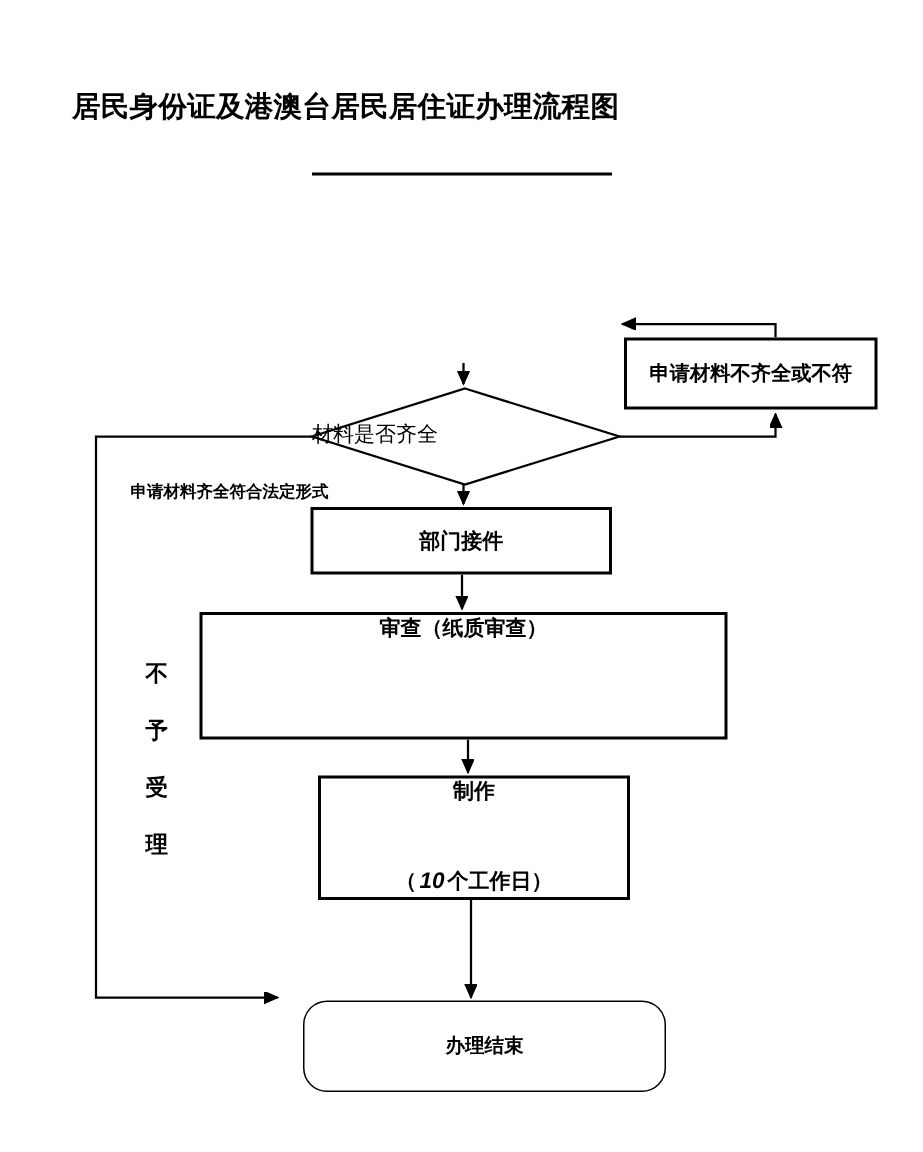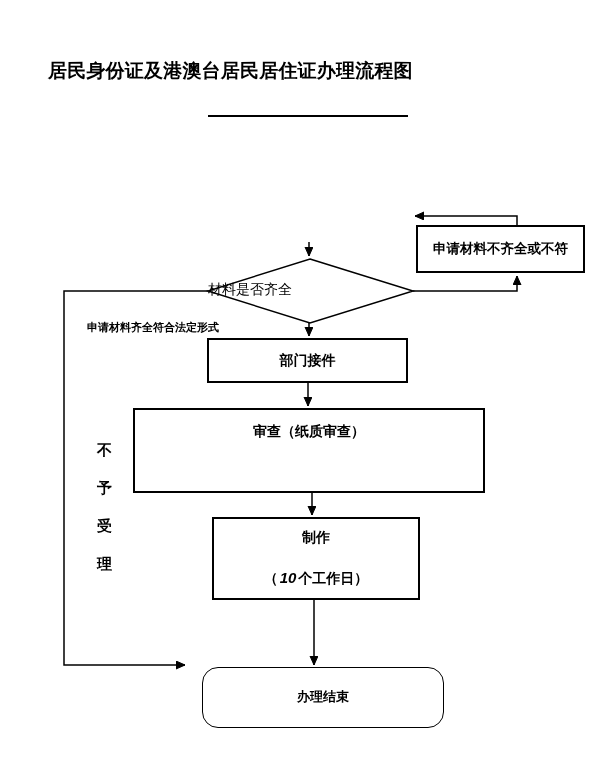--- a/index.html
+++ b/index.html
@@ -28,22 +28,22 @@
     position: absolute;
     background: var(--paper);
     border: 2px solid var(--ink);
     display: flex; align-items: center; justify-content: center;
     font-size: 14px; font-weight: 600; text-align: center;
     line-height: 1.25;
   }
   .node-receive   { left:208px; top:192px; width:204px; height:50px; }
   .node-incomplete{ left:416px; top:225px; width:169px; height:48px; font-size:13.5px; }
   .node-accept    { left:207px; top:338px; width:201px; height:45px; }
-  .node-review    { left:133px; top:408px; width:352px; height:85px; align-items:flex-start; padding-top:13px; }
-  .node-make      { left:212px; top:517px; width:208px; height:83px; flex-direction:column; gap:23px; }
+  .node-review    { left:133px; top:408px; width:352px; height:85px; align-items:flex-start; }
+  .node-make      { left:212px; top:517px; width:208px; height:83px; flex-direction:column; gap:23px;justify-content:space-between; }
   .node-end       { left:202px; top:667px; width:242px; height:61px; border-width:1.5px; border-radius:16px; font-size:13px; }
   .decision-label {
     position: absolute; left:208px; top:281px; width:204px;
     font-size:14px; font-weight:400;
   }
   .qualified-label {
     position: absolute; left:87px; top:320px;
     font-size:11px; font-weight:700; white-space:nowrap;
   }
   .reject-label {

